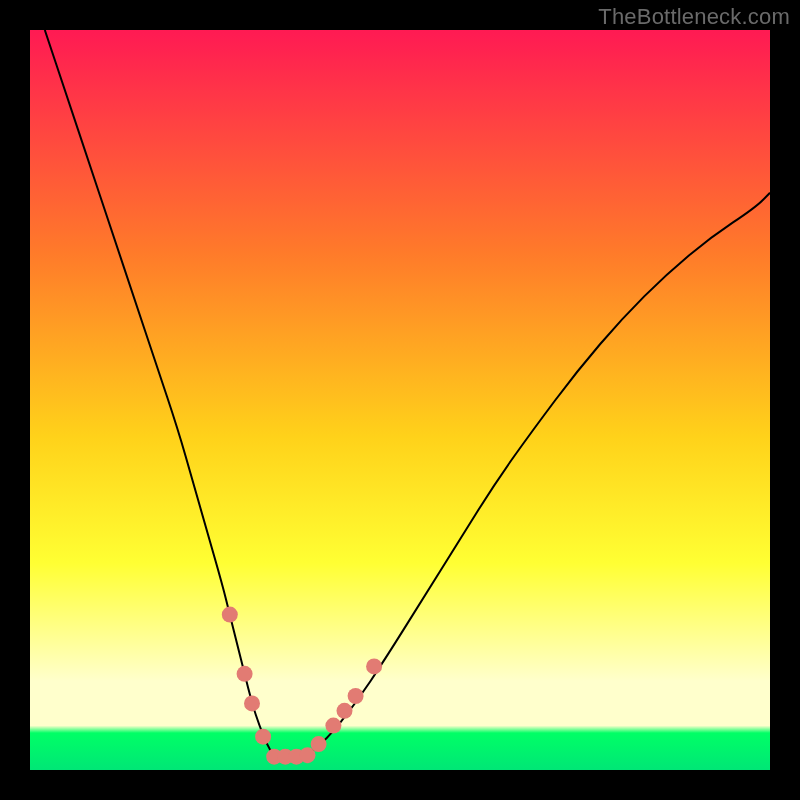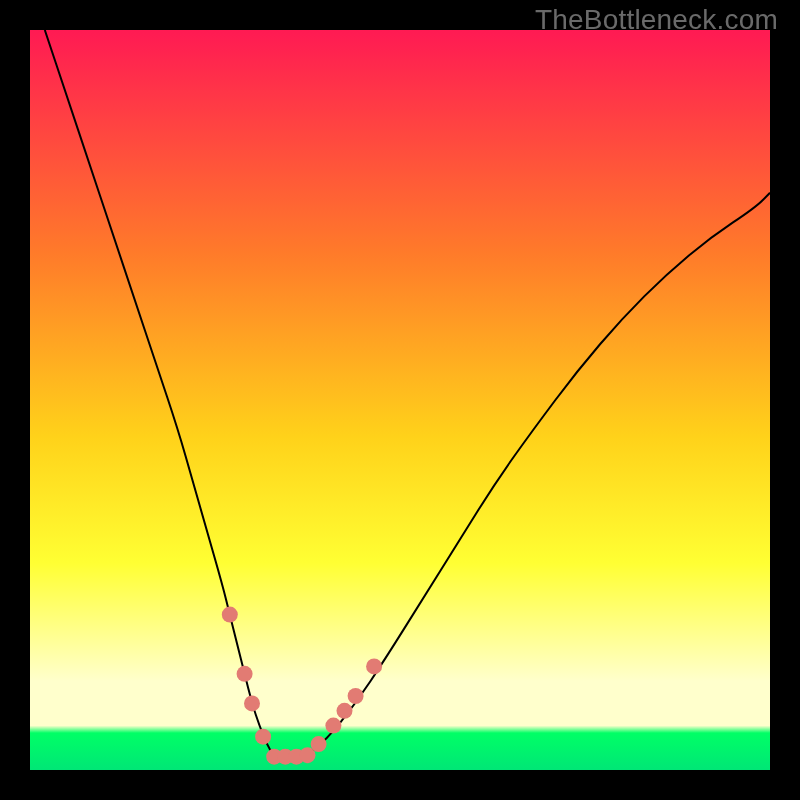--- a/index.html
+++ b/index.html
@@ -14,23 +14,23 @@
   .frame {
     position: absolute;
     left: 0; top: 0;
     width: 800px;
     height: 800px;
     background: #000;
   }
   .watermark {
     position: absolute;
     top: 4px;
-    right: 22px;
+    right: 10px;
     color: #6a6a6a;
-    font-size: 28px;
+    font-size: 22px;
     font-family: Arial, sans-serif;
     letter-spacing: 0.2px;
     margin-left: 23px;
   }
   svg.plot {
     position: absolute;
     left: 30px;
     top: 30px;
     width: 740px;
     height: 740px;

